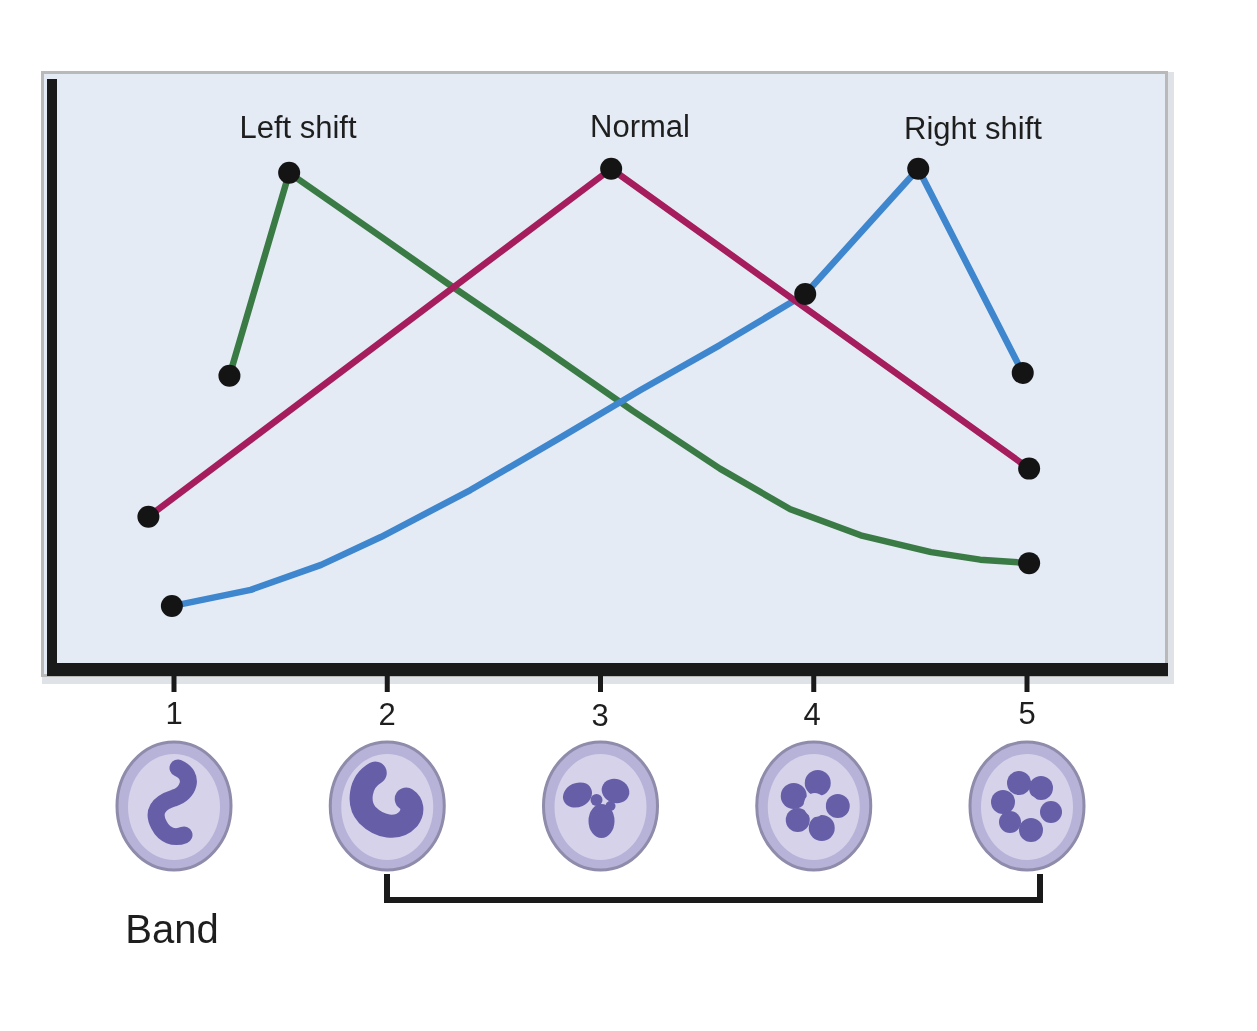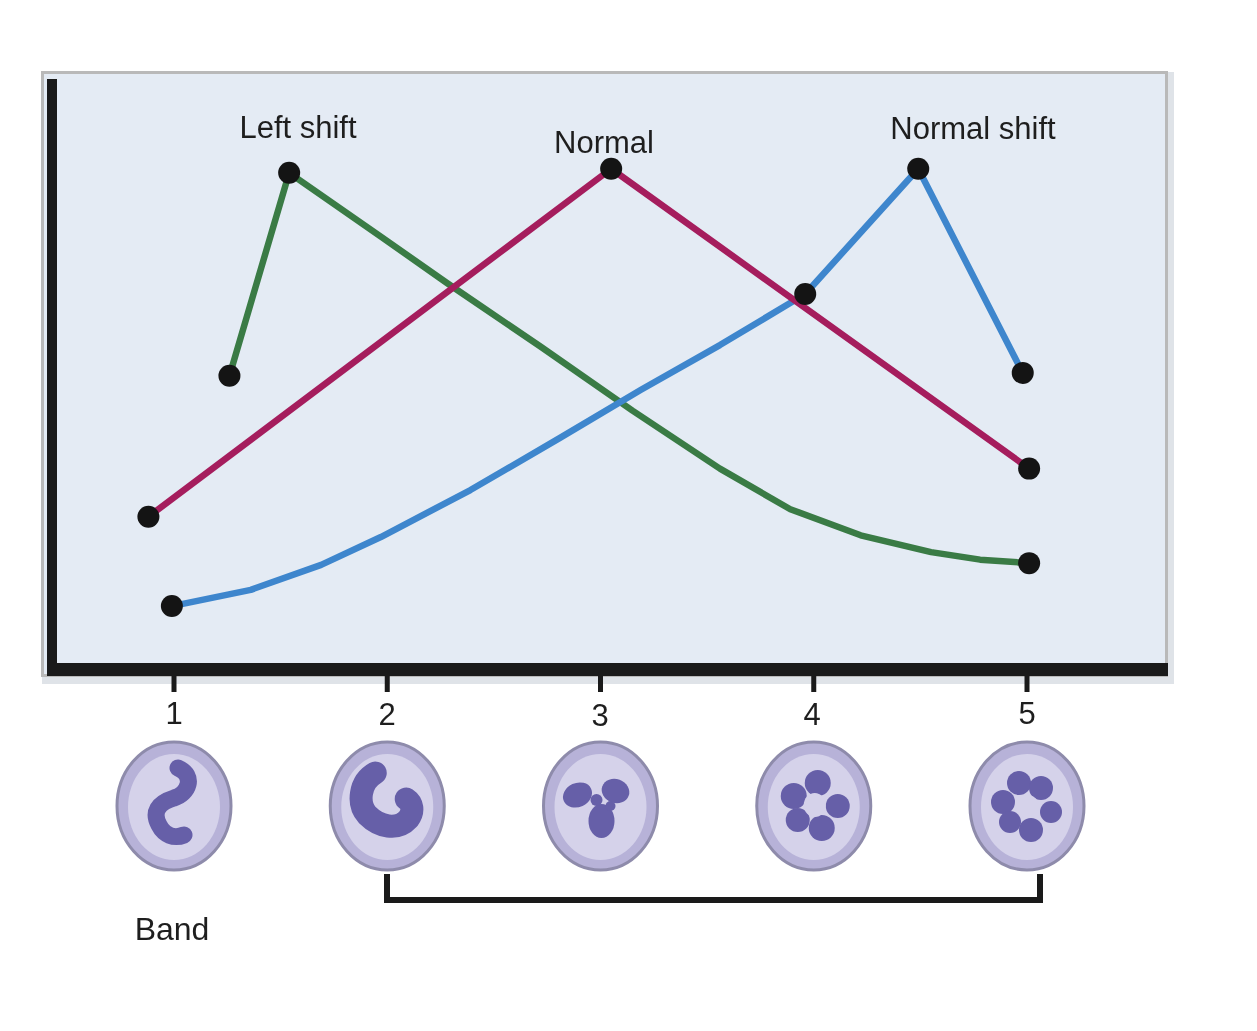--- a/index.html
+++ b/index.html
@@ -4,23 +4,23 @@
 <style>
   html,body{margin:0;padding:0;background:#ffffff;}
   body{width:1257px;height:1031px;position:relative;overflow:hidden;
        font-family:"Liberation Sans", sans-serif;}
   #figure-root{position:absolute;left:0;top:0;width:1257px;height:1031px;}
   #chart-svg{position:absolute;left:0;top:0;}
   .lbl{position:absolute;transform:translate(-50%,-50%);color:#1e1e1e;
        font-size:31px;line-height:1;white-space:nowrap;}
   .curve-lbl{font-size:31px;}
   .xt{font-size:31px;}
-  .grp{font-size:32px;}
+  .grp{font-size:40px;}
   #lbl-left-shift{left:298px;top:127px;}
-  #lbl-normal{left:604px;top:126px;margin-top:16px;}
+  #lbl-normal{left:640px;top:126px;}
   #lbl-right-shift{left:973px;top:128px;}
   #xt1{left:174px;top:713px;}
   #xt2{left:387px;top:714px;}
   #xt3{left:600px;top:715px;}
   #xt4{left:812px;top:714px;}
   #xt5{left:1027px;top:713px;}
   #lbl-band{left:172px;top:929px;}
   #lbl-seg{left:708px;top:929px;}
 </style>
 </head>
@@ -88,21 +88,21 @@
         <circle cx="14" cy="-18" r="12" fill="#665fa8"></circle>
         <circle cx="24" cy="6" r="11" fill="#665fa8"></circle>
         <circle cx="4" cy="24" r="12" fill="#665fa8"></circle>
         <circle cx="-17" cy="16" r="11" fill="#665fa8"></circle>
         <ellipse cx="0" cy="0" rx="12" ry="11" fill="#d5d2ea"></ellipse>
       </g>
     </svg>
 
   <div class="lbl curve-lbl" id="lbl-left-shift">Left shift</div>
   <div class="lbl curve-lbl" id="lbl-normal">Normal</div>
-  <div class="lbl curve-lbl" id="lbl-right-shift">Normal shift</div>
+  <div class="lbl curve-lbl" id="lbl-right-shift">Right shift</div>
 
   <div class="lbl xt" id="xt1">1</div>
   <div class="lbl xt" id="xt2">2</div>
   <div class="lbl xt" id="xt3">3</div>
   <div class="lbl xt" id="xt4">4</div>
   <div class="lbl xt" id="xt5">5</div>
 
   <div class="lbl grp" id="lbl-band">Band</div>
 </div>
 

